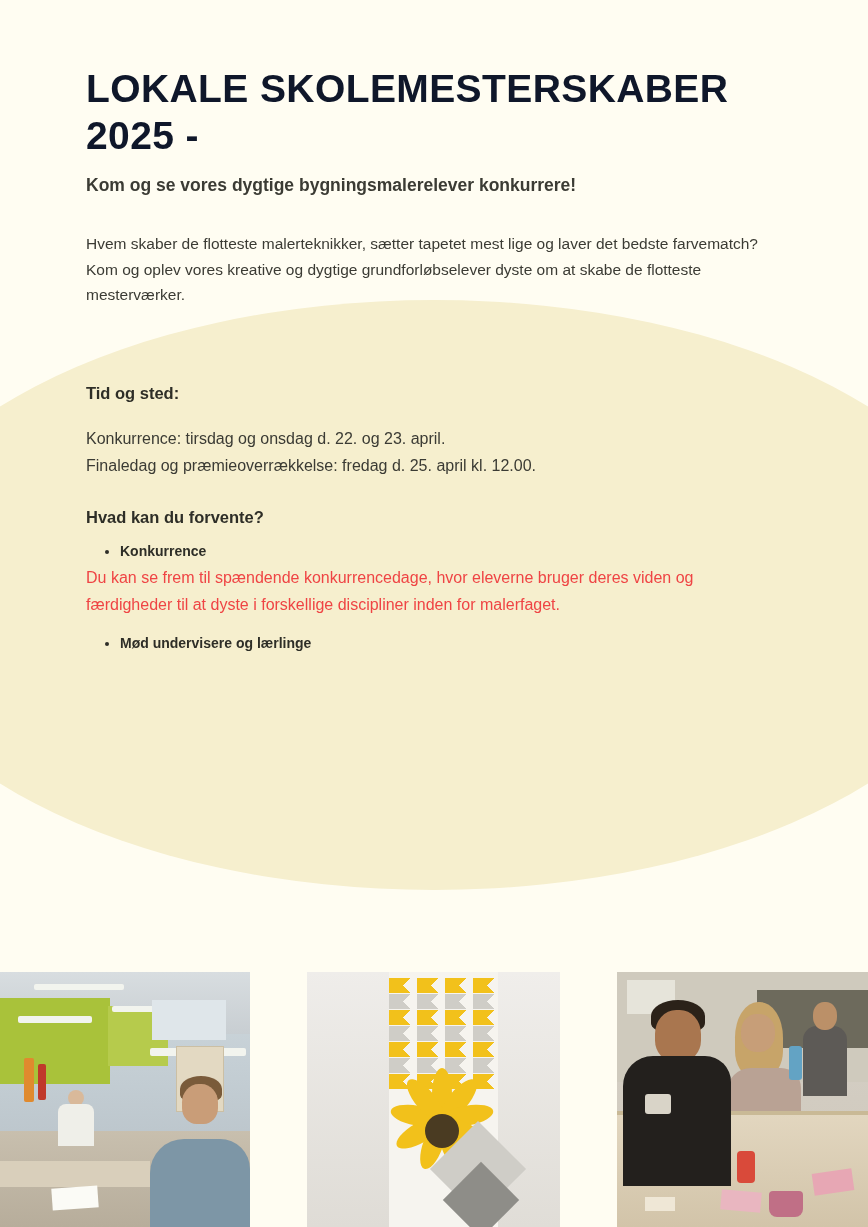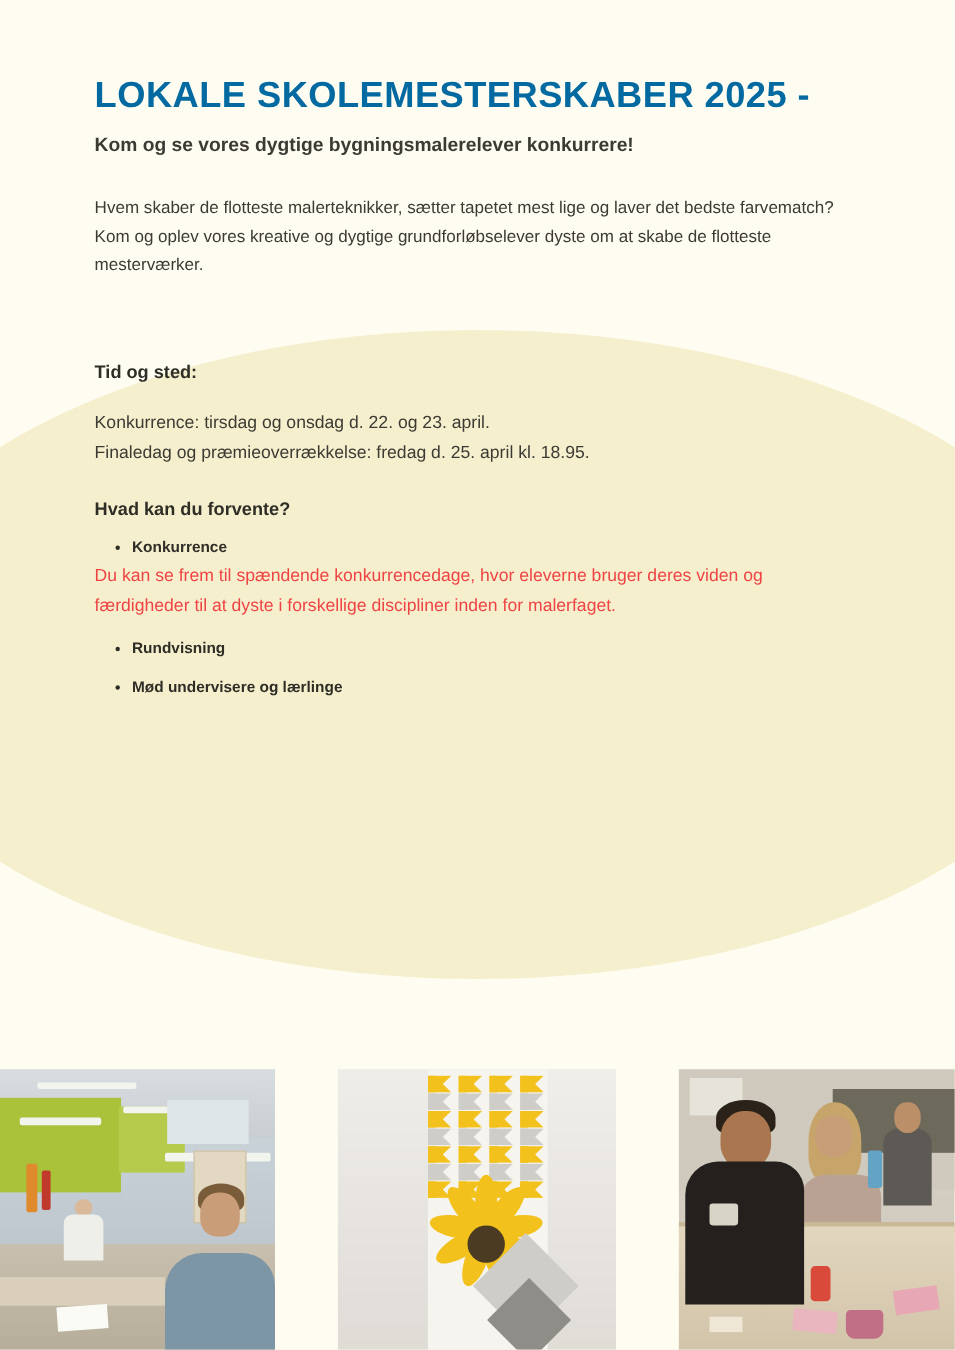--- a/index.html
+++ b/index.html
@@ -36,24 +36,24 @@
 
   .content {
     position: relative;
     z-index: 2;
     padding: 0 86px;
   }
 
   .title {
     margin: 0;
     padding-top: 66px;
-    font-size: 33px;
+    font-size: 39px;
     font-weight: bold;
     letter-spacing: 0.4px;
-    color: #0369a1;
+    color: #0f172a;
     line-height: 1.2;
     text-transform: uppercase;
   }
 
   .subtitle {
     margin: 14px 0 0 0;
     font-size: 17.5px;
     font-weight: bold;
     color: #3B3B34;
     line-height: 1.35;
@@ -337,37 +337,34 @@
     <h1 class="title">LOKALE SKOLEMESTERSKABER 2025 -</h1>
 
     <p class="subtitle">Kom og se vores dygtige bygningsmalerelever konkurrere!</p>
 
     <p class="intro">Hvem skaber de flotteste malerteknikker, sætter tapetet mest lige og laver det bedste farvematch? Kom og oplev vores kreative og dygtige grundforløbselever dyste om at skabe de flotteste mesterværker.</p>
 
     <div class="block-tid">
       <h2 class="section-heading">Tid og sted:</h2>
       <p class="para">
         <span>Konkurrence: tirsdag og onsdag d. 22. og 23. april.</span><br>
-        <span>Finaledag og præmieoverrækkelse: fredag d. 25. april kl. 18.95.</span><br>
+        <span>Finaledag og præmieoverrækkelse: fredag d. 25. april kl. 12.00.</span><br>
       </p>
     </div>
 
     <div class="block-forvente">
       <h2 class="section-heading">Hvad kan du forvente?</h2>
 
       <ul class="bullets">
         <li>Konkurrence</li>
       </ul>
 
       <p class="body-after-bullet">Du kan se frem til spændende konkurrencedage, hvor eleverne bruger deres viden og færdigheder til at dyste i forskellige discipliner inden for malerfaget.</p>
 
 
-      <ul class="bullets bullet-block">
-        <li>Rundvisning</li>
-      </ul>
 
       <ul class="bullets bullet-block-last">
         <li>Mød undervisere og lærlinge</li>
       </ul>
     </div>
 
   </div>
 
   <div class="photos">
 

